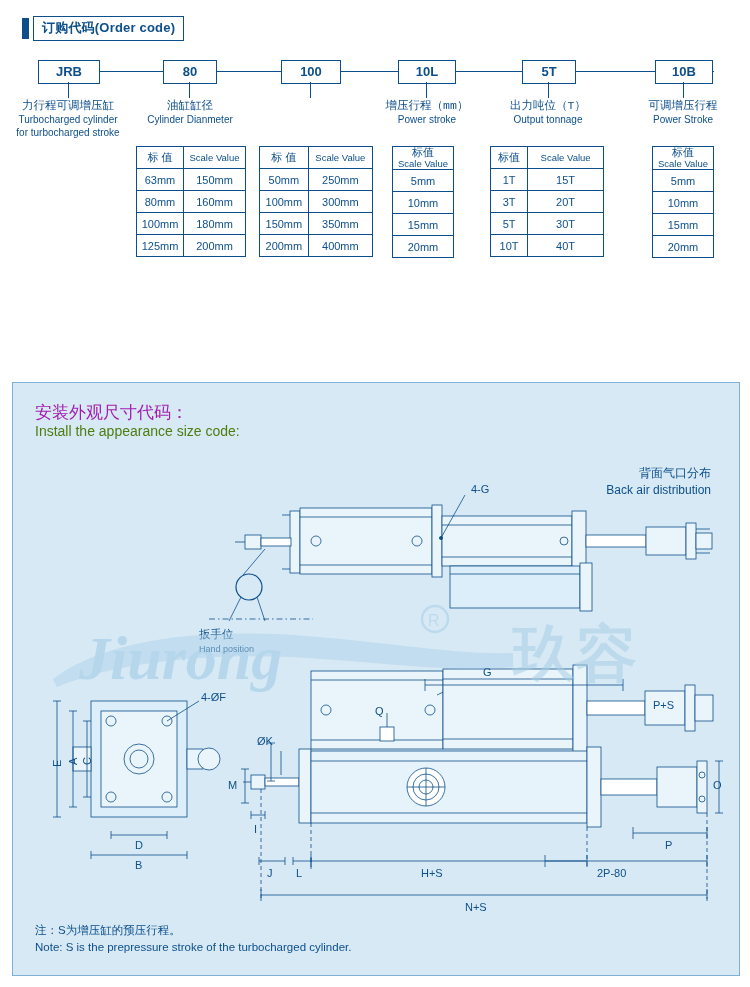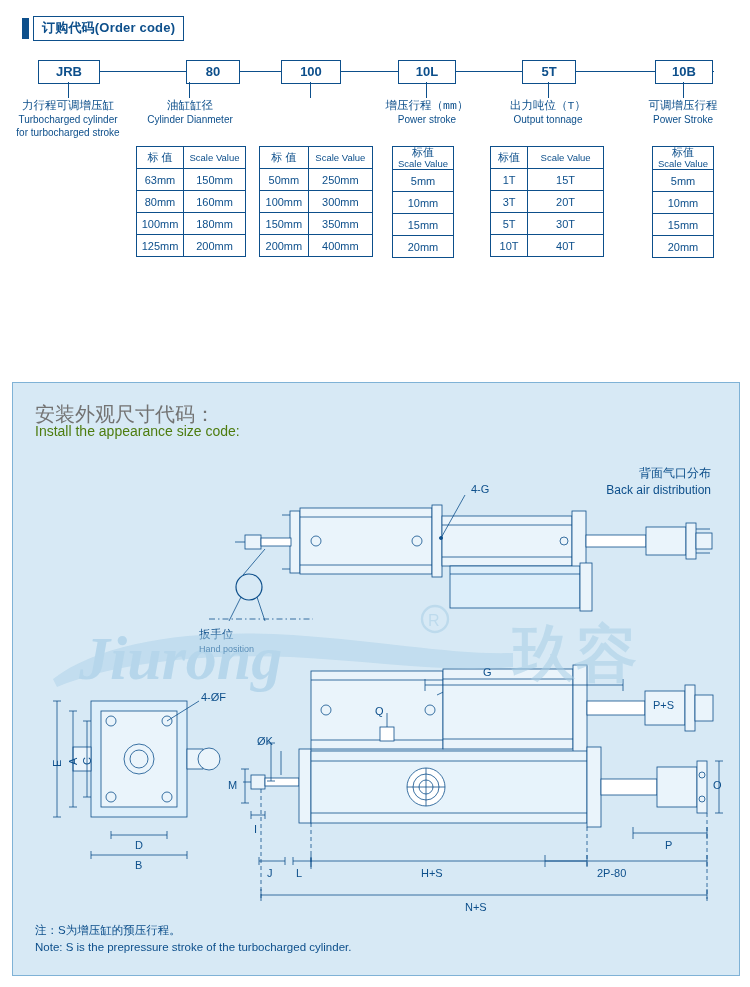--- a/index.html
+++ b/index.html
@@ -125,22 +125,22 @@
     width: 726px;
     height: 592px;
     background: #d7e9f5;
     border: 1px solid #7fb2d6;
     overflow: hidden;
   }
   .dim-head-cn {
     position: absolute;
     left: 22px;
     top: 18px;
-    font-size: 20px;
-    color: #737373;
+    font-size: 17px;
+    color: #a21caf;
   }
   .dim-head-en {
     position: absolute;
     left: 22px;
     top: 40px;
     font-size: 14px;
     color: #4d7c0f;
   }
   .back-air-cn {
     position: absolute;
@@ -217,21 +217,21 @@
 <div id="order-section">
 
   <div class="section-title">
     <div class="bar"></div>
     <div class="tbox">订购代码(Order code)</div>
   </div>
 
   <div class="conn-line" style="left:38px; top:71px; width:676px;"></div>
 
   <div class="code-box" style="left:38px;  top:60px; width:60px;">JRB</div>
-  <div class="code-box" style="left:163px; top:60px; width:52px;margin-left:23px;">80</div>
+  <div class="code-box" style="left:163px; top:60px; width:52px;">80</div>
   <div class="code-box" style="left:281px; top:60px; width:58px;">100</div>
   <div class="code-box" style="left:398px; top:60px; width:56px;">10L</div>
   <div class="code-box" style="left:522px; top:60px; width:52px;">5T</div>
   <div class="code-box" style="left:655px; top:60px; width:56px;">10B</div>
 
   <div class="drop-line" style="left:68px;  top:82px; height:16px;"></div>
   <div class="drop-line" style="left:189px; top:82px; height:16px;"></div>
   <div class="drop-line" style="left:310px; top:82px; height:16px;"></div>
   <div class="drop-line" style="left:426px; top:82px; height:16px;"></div>
   <div class="drop-line" style="left:548px; top:82px; height:16px;"></div>

